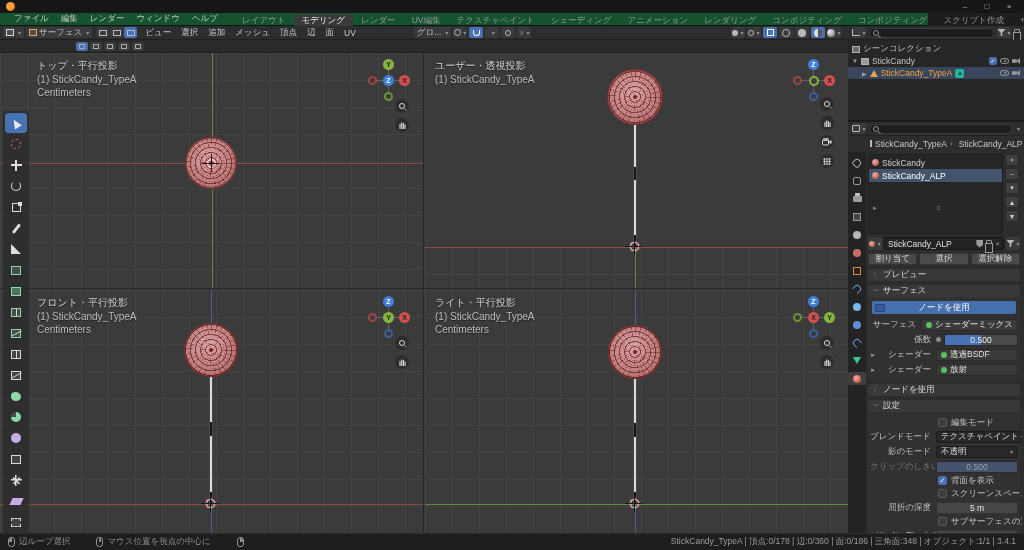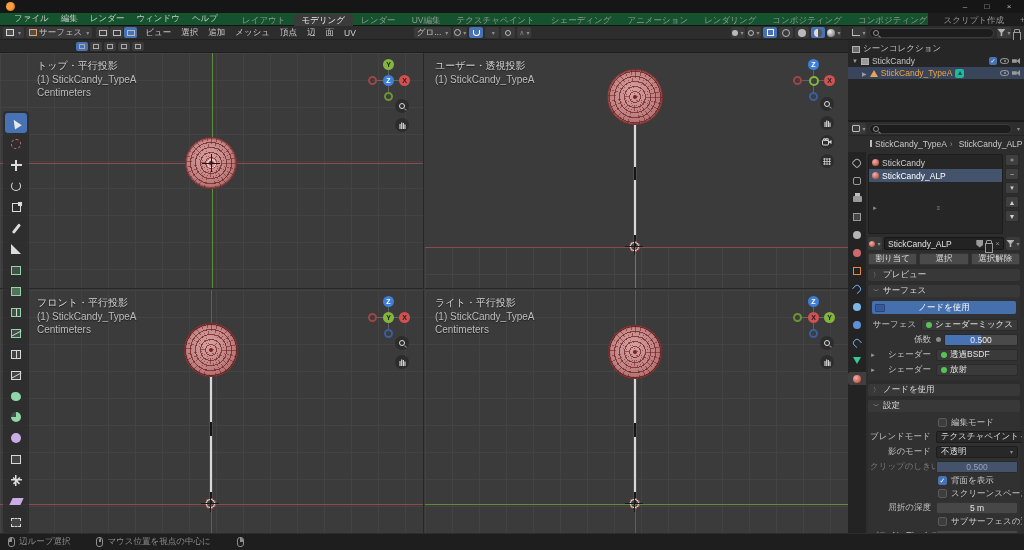--- a/index.html
+++ b/index.html
@@ -787,13 +787,14 @@
       <span class="mouse l"></span>
       <span>辺ループ選択</span>
     </span>
   <span class="grp">
       <span class="mouse m"></span>
       <span>マウス位置を視点の中心に</span>
     </span>
   <span class="grp">
       <span class="mouse r"></span>
     </span>
+  <span class="right">StickCandy_TypeA | 頂点:0/178 | 辺:0/360 | 面:0/186 | 三角面:348 | オブジェクト:1/1 | 3.4.1</span>
 </div>
 
 </body></html>

